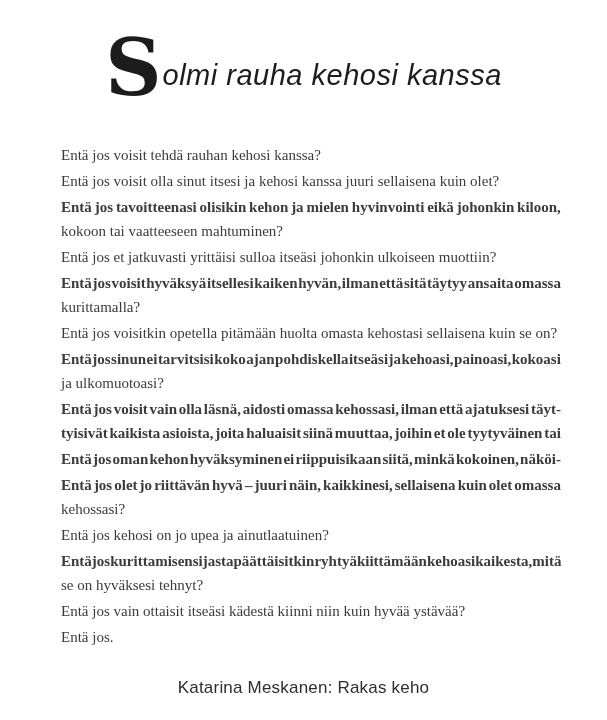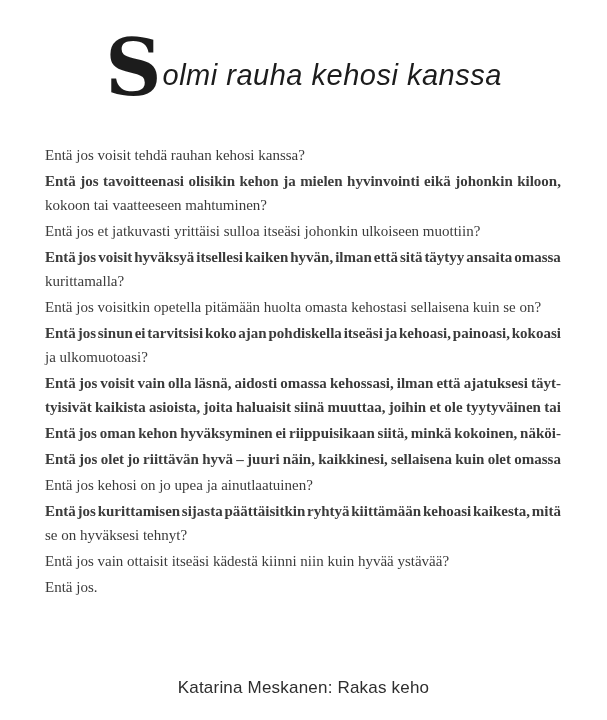--- a/index.html
+++ b/index.html
@@ -42,21 +42,21 @@
   }
   
   .body-text {
     position: absolute;
     left: 45px; top: 143px;
     width: 516px;
     font-size: 15px;
     line-height: 24px;
     color: var(--body-color, #3a3a3a);
   }
-  .para { margin: 0 0 2px 0; }
+  .para { margin: 0 0 2px 16px; }
   .line { white-space: nowrap; }
   .line.justified {
     display: flex;
     justify-content: space-between;
     font-weight: bold;
   }
   .line.last { text-align: left; }
   
   .footer {
     position: absolute;
@@ -72,20 +72,23 @@
 </head>
 <body>
 
 <div class="page">
 
   <h1 class="title-row"><span class="big-s">S</span><span class="title-rest">olmi rauha kehosi kanssa</span></h1>
 
   <div class="body-text">
       <div class="para">
         <div class="line last">Entä jos voisit tehdä rauhan kehosi kanssa?</div>
+      </div>
+      <div class="para">
+        <div class="line last">Entä jos voisit olla sinut itsesi ja kehosi kanssa juuri sellaisena kuin olet?</div>
       </div>
       <div class="para">
         <div class="line justified">
           <span>Entä</span>
           <span>jos</span>
           <span>tavoitteenasi</span>
           <span>olisikin</span>
           <span>kehon</span>
           <span>ja</span>
           <span>mielen</span>
@@ -194,20 +197,21 @@
           <span>hyvä</span>
           <span>–</span>
           <span>juuri</span>
           <span>näin,</span>
           <span>kaikkinesi,</span>
           <span>sellaisena</span>
           <span>kuin</span>
           <span>olet</span>
           <span>omassa</span>
         </div>
+        <div class="line last">kehossasi?</div>
       </div>
       <div class="para">
         <div class="line last">Entä jos kehosi on jo upea ja ainutlaatuinen?</div>
       </div>
       <div class="para">
         <div class="line justified">
           <span>Entä</span>
           <span>jos</span>
           <span>kurittamisen</span>
           <span>sijasta</span>

